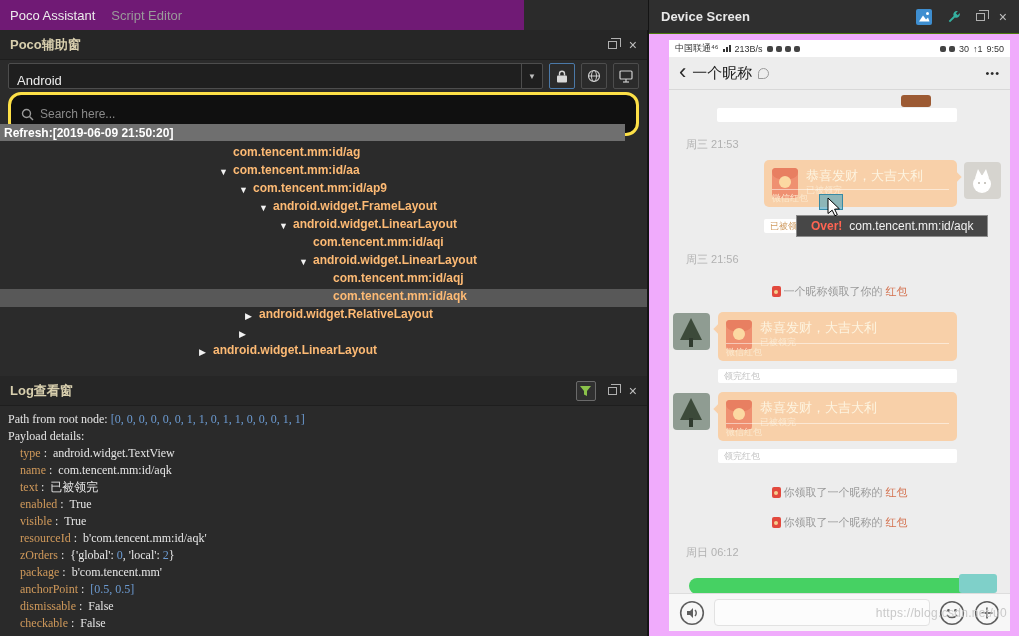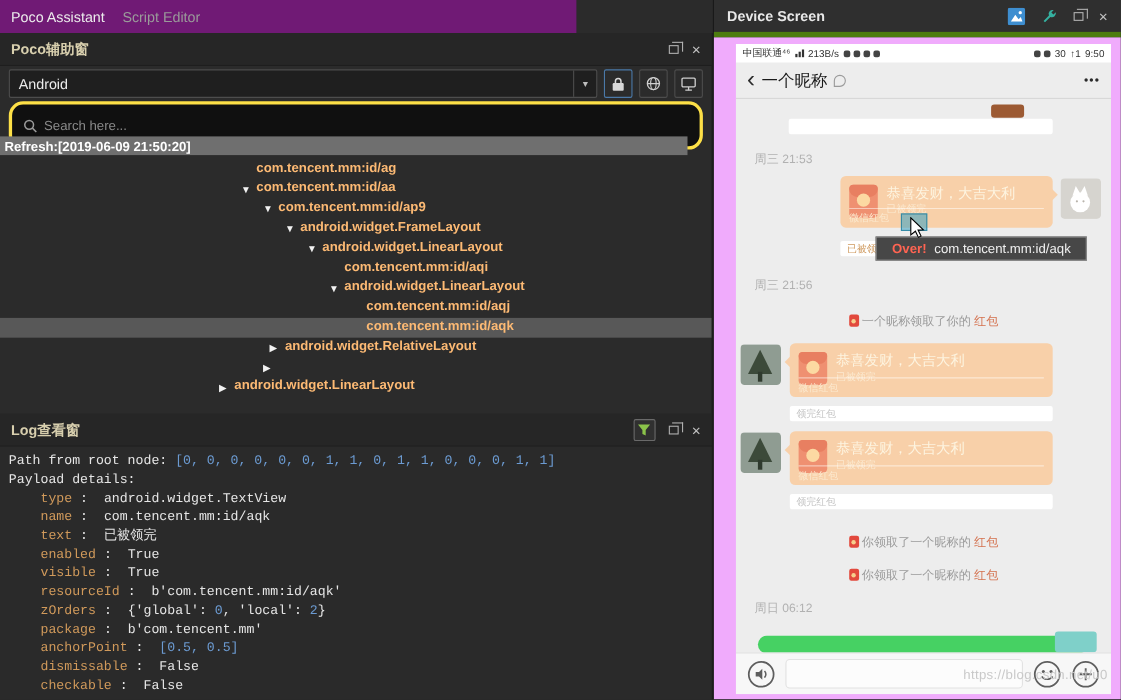--- a/index.html
+++ b/index.html
@@ -17,46 +17,46 @@
 .poco-header{top:0}
 .log-header{top:346px}
 .panel-title{font-size:13px;font-weight:bold;color:#d8cfae}
 .win-controls{margin-left:auto;display:flex;align-items:center;gap:12px}
 .restore-box{width:9px;height:8px;border:1px solid #b0b0b0;position:relative;display:inline-block}
 .restore-box::before{content:"";position:absolute;left:2px;top:-4px;width:9px;height:8px;border:1px solid #b0b0b0;border-left:none;border-bottom:none}
 .close-x{font-size:14px;color:#c0c0c0;line-height:1;cursor:default}
 .filter-btn{width:20px;height:20px;border:1px solid #6a6a6a;background:#303030;display:flex;align-items:center;justify-content:center;border-radius:2px}
 
 .toolbar-row{position:absolute;top:33px;left:8px;right:8px;height:26px;display:flex;gap:6px}
-.select{flex:1;background:#1f1f1f;border:1px solid #4d4d4d;border-radius:2px;display:flex;align-items:center;padding:0 0 0 8px;color:#ececec;font-size:13px}
+.select{flex:1;background:#1f1f1f;border:1px solid #4d4d4d;border-radius:2px;display:flex;align-items:flex-end;padding:0 0 0 8px;color:#ececec;font-size:13px}
 .select-caret{margin-left:auto;border-left:1px solid #4d4d4d;height:100%;display:flex;align-items:center;padding:0 6px;font-size:8px;color:#bdbdbd}
 .tool-btn{width:26px;height:26px;background:#2b2b2b;border:1px solid #4d4d4d;border-radius:2px;display:flex;align-items:center;justify-content:center;cursor:default}
 .tool-btn.lock{border-color:#4b79a8}
 
 .search-row{position:absolute;top:62px;left:8px;right:8px;height:44px;background:#101010;border:3px solid #fde047;border-radius:13px;display:flex;align-items:center;padding:0 10px;gap:6px}
 .search-row input{flex:1;background:transparent;border:none;outline:none;color:#bdbdbd;font-size:12px;font-family:"Liberation Sans",sans-serif}
 .search-row input::placeholder{color:#8a8a8a}
 
 .refresh-row{position:absolute;top:94px;left:0;right:22px;height:17px;background:#6f6f6f;color:#fff;font-size:12px;font-weight:bold;display:flex;align-items:center;padding-left:4px}
 
 .tree{position:absolute;top:115px;left:0;right:0;height:218px;overflow:hidden}
 .tree-row{position:relative;height:18px;width:100%}
 .tree-row.selected{background:#585858}
 .tree-arrow{position:absolute;top:4px;font-size:9px;color:#f2f2f2}
 .tree-label{position:absolute;top:0;font-size:12px;font-weight:bold;color:#fdba74;white-space:nowrap}
 
 .log-body{position:absolute;top:376px;left:0;right:0;bottom:0;background:#2a2a2a;padding:5px 8px;overflow:hidden}
-.log-line{font-family:Liberation Mono, monospace;font-size:12px;line-height:17px;white-space:pre}
+.log-line{font-family:Liberation Serif, serif;font-size:12px;line-height:17px;white-space:pre}
 .c-p{color:#e6e6e6}
 .c-k{color:#d19a5b}
 .c-n{color:#6c9bd2}
 
 
 .right-panel{position:absolute;top:0;left:648px;width:371px;bottom:0;background:#3d3d3d;border-left:1px solid #141414}
-.device-header{height:34px;background:#2f2f2f;display:flex;align-items:center;padding:0 12px;border-bottom:5px solid #4d7c0f}
+.device-header{height:34px;background:#2f2f2f;display:flex;align-items:center;padding:0 12px;border-bottom:1px solid #4d7c0f}
 .device-title{font-size:13px;font-weight:bold;color:#e8e8e8}
 .dh-icons{margin-left:auto;display:flex;align-items:center;gap:14px}
 .device-area{position:absolute;top:34px;left:0;right:0;bottom:0;background:#f0abfc}
 .phone{position:absolute;left:20px;top:6px;width:341px;height:591px;background:#ededed;display:flex;flex-direction:column;overflow:hidden}
 
 .statusbar{height:17px;background:#fff;display:flex;align-items:center;padding:0 6px;font-size:9px;color:#333;gap:4px}
 .sb-left,.sb-right{display:flex;align-items:center;gap:4px}
 .sb-right{margin-left:auto}
 .sb-bars{display:inline-flex;align-items:flex-end;gap:1px}
 .sb-bars i{display:block;width:2px;background:#333}

